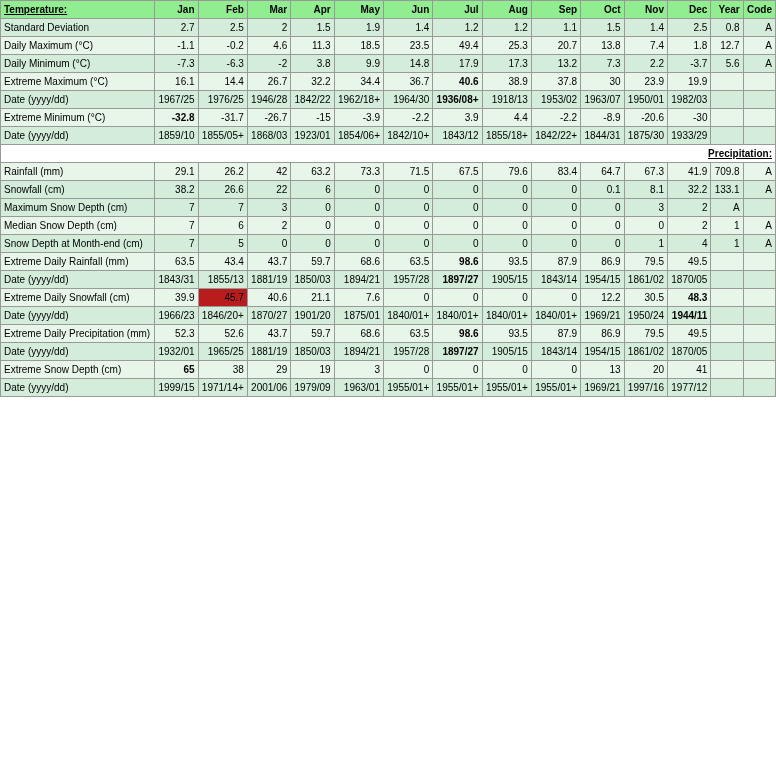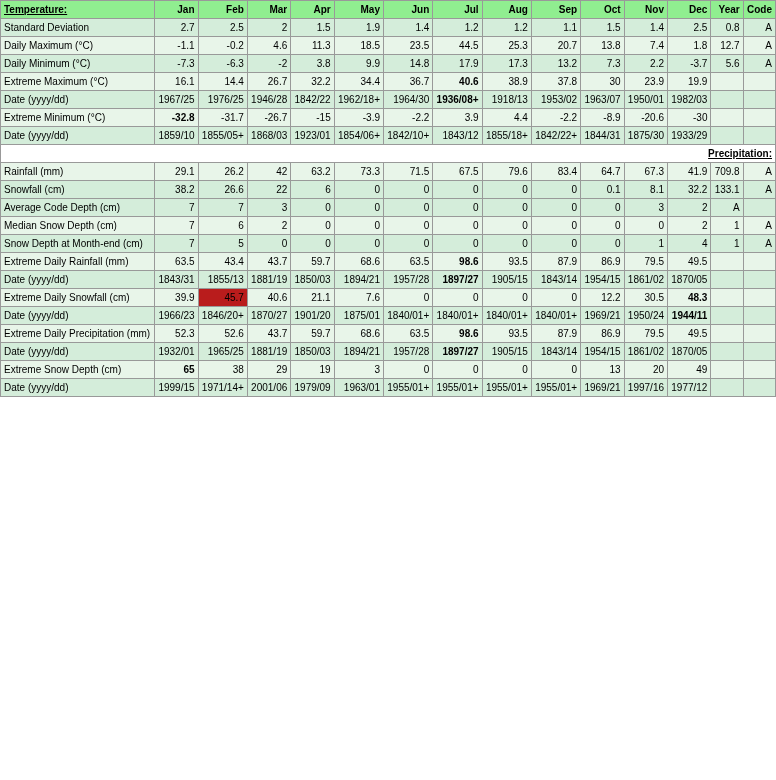--- a/index.html
+++ b/index.html
@@ -56,21 +56,21 @@
         <td style="background: rgb(212, 237, 218);">A</td>
       </tr>
       <tr>
         <td class="row-label" style="background: rgb(232, 245, 233);">Daily Maximum (°C)</td>
         <td style="background: rgb(232, 245, 233);">-1.1</td>
         <td style="background: rgb(232, 245, 233);">-0.2</td>
         <td style="background: rgb(232, 245, 233);">4.6</td>
         <td style="background: rgb(232, 245, 233);">11.3</td>
         <td style="background: rgb(232, 245, 233);">18.5</td>
         <td style="background: rgb(232, 245, 233);">23.5</td>
-        <td style="background: rgb(232, 245, 233);">44.5</td>
+        <td style="background: rgb(232, 245, 233);">49.4</td>
         <td style="background: rgb(232, 245, 233);">25.3</td>
         <td style="background: rgb(232, 245, 233);">20.7</td>
         <td style="background: rgb(232, 245, 233);">13.8</td>
         <td style="background: rgb(232, 245, 233);">7.4</td>
         <td style="background: rgb(232, 245, 233);">1.8</td>
         <td style="background: rgb(232, 245, 233);">12.7</td>
         <td style="background: rgb(232, 245, 233);">A</td>
       </tr>
       <tr>
         <td class="row-label" style="background: rgb(212, 237, 218);">Daily Minimum (°C)</td>
@@ -188,21 +188,21 @@
         <td style="background: rgb(212, 237, 218);">0</td>
         <td style="background: rgb(212, 237, 218);">0</td>
         <td style="background: rgb(212, 237, 218);">0</td>
         <td style="background: rgb(212, 237, 218);">0.1</td>
         <td style="background: rgb(212, 237, 218);">8.1</td>
         <td style="background: rgb(212, 237, 218);">32.2</td>
         <td style="background: rgb(212, 237, 218);">133.1</td>
         <td style="background: rgb(212, 237, 218);">A</td>
       </tr>
       <tr>
-        <td class="row-label" style="background: rgb(212, 237, 218);">Average Code Depth (cm)</td>
+        <td class="row-label" style="background: rgb(212, 237, 218);">Maximum Snow Depth (cm)</td>
         <td style="background: rgb(212, 237, 218);">7</td>
         <td style="background: rgb(212, 237, 218);">7</td>
         <td style="background: rgb(212, 237, 218);">3</td>
         <td style="background: rgb(212, 237, 218);">0</td>
         <td style="background: rgb(212, 237, 218);">0</td>
         <td style="background: rgb(212, 237, 218);">0</td>
         <td style="background: rgb(212, 237, 218);">0</td>
         <td style="background: rgb(212, 237, 218);">0</td>
         <td style="background: rgb(212, 237, 218);">0</td>
         <td style="background: rgb(212, 237, 218);">0</td>
@@ -353,21 +353,21 @@
         <td style="background: rgb(232, 245, 233);">38</td>
         <td style="background: rgb(232, 245, 233);">29</td>
         <td style="background: rgb(232, 245, 233);">19</td>
         <td style="background: rgb(232, 245, 233);">3</td>
         <td style="background: rgb(232, 245, 233);">0</td>
         <td style="background: rgb(232, 245, 233);">0</td>
         <td style="background: rgb(232, 245, 233);">0</td>
         <td style="background: rgb(232, 245, 233);">0</td>
         <td style="background: rgb(232, 245, 233);">13</td>
         <td style="background: rgb(232, 245, 233);">20</td>
-        <td style="background: rgb(232, 245, 233);">49</td>
+        <td style="background: rgb(232, 245, 233);">41</td>
         <td style="background: rgb(232, 245, 233);"></td>
         <td style="background: rgb(232, 245, 233);"></td>
       </tr>
       <tr>
         <td class="row-label" style="background: rgb(212, 237, 218);">Date (yyyy/dd)</td>
         <td style="background: rgb(212, 237, 218);">1999/15</td>
         <td style="background: rgb(212, 237, 218);">1971/14+</td>
         <td style="background: rgb(212, 237, 218);">2001/06</td>
         <td style="background: rgb(212, 237, 218);">1979/09</td>
         <td style="background: rgb(212, 237, 218);">1963/01</td>

